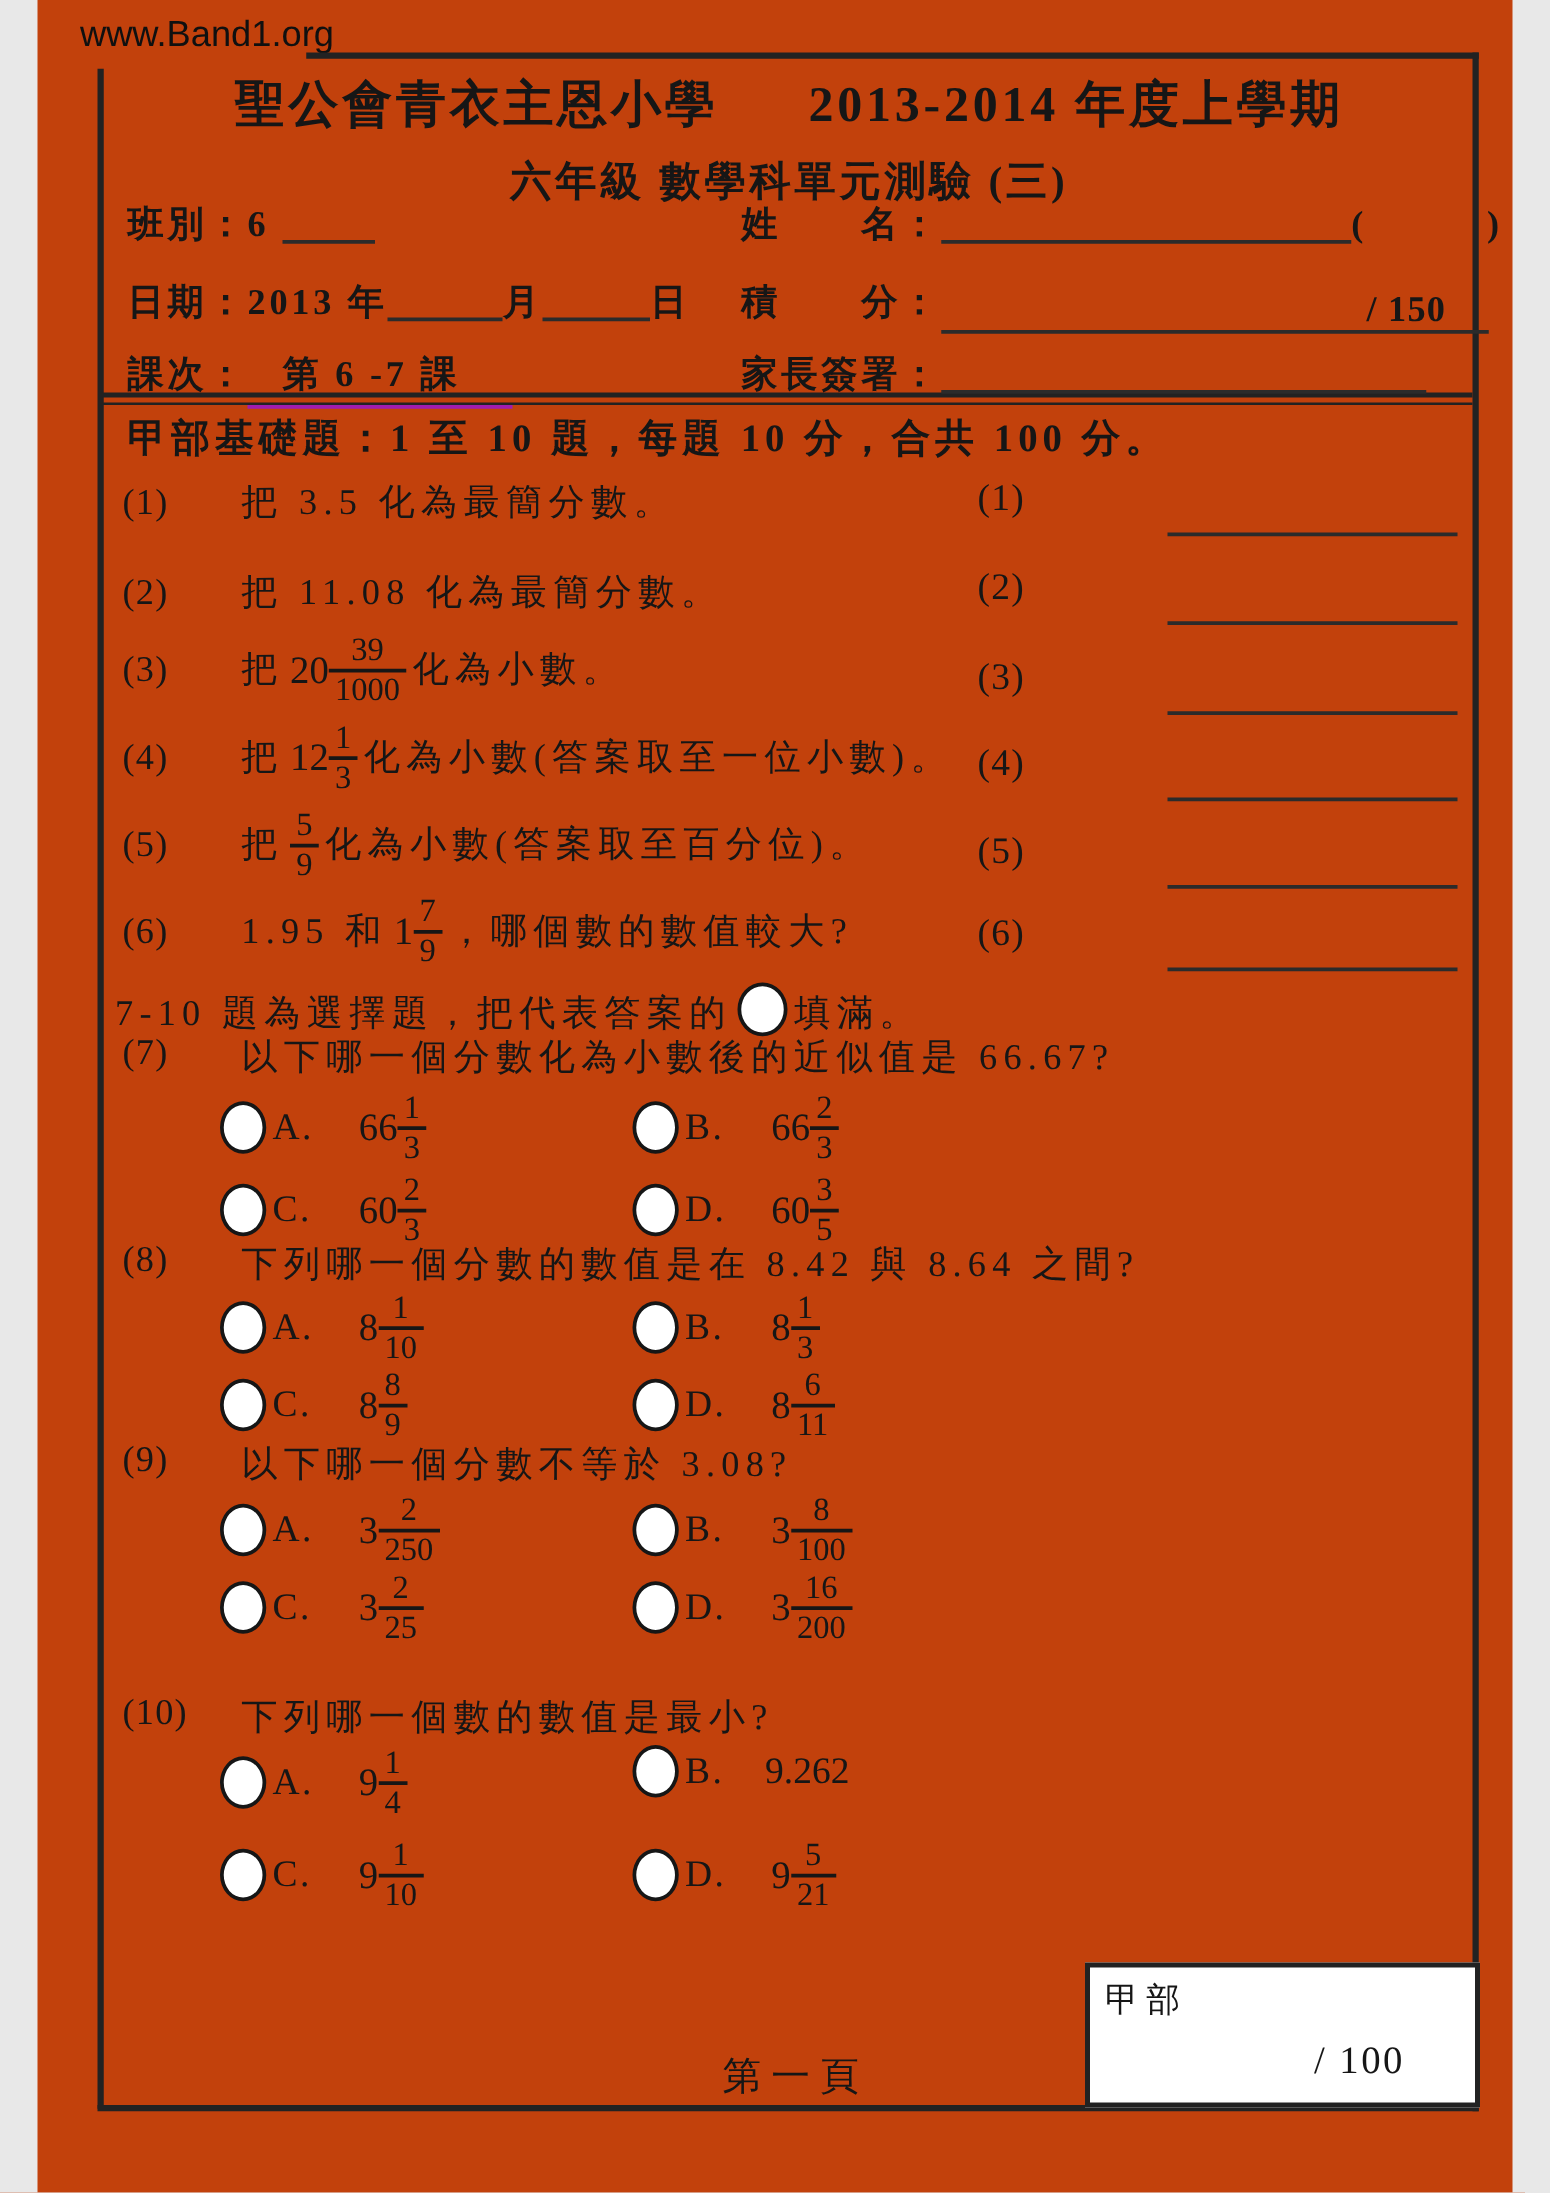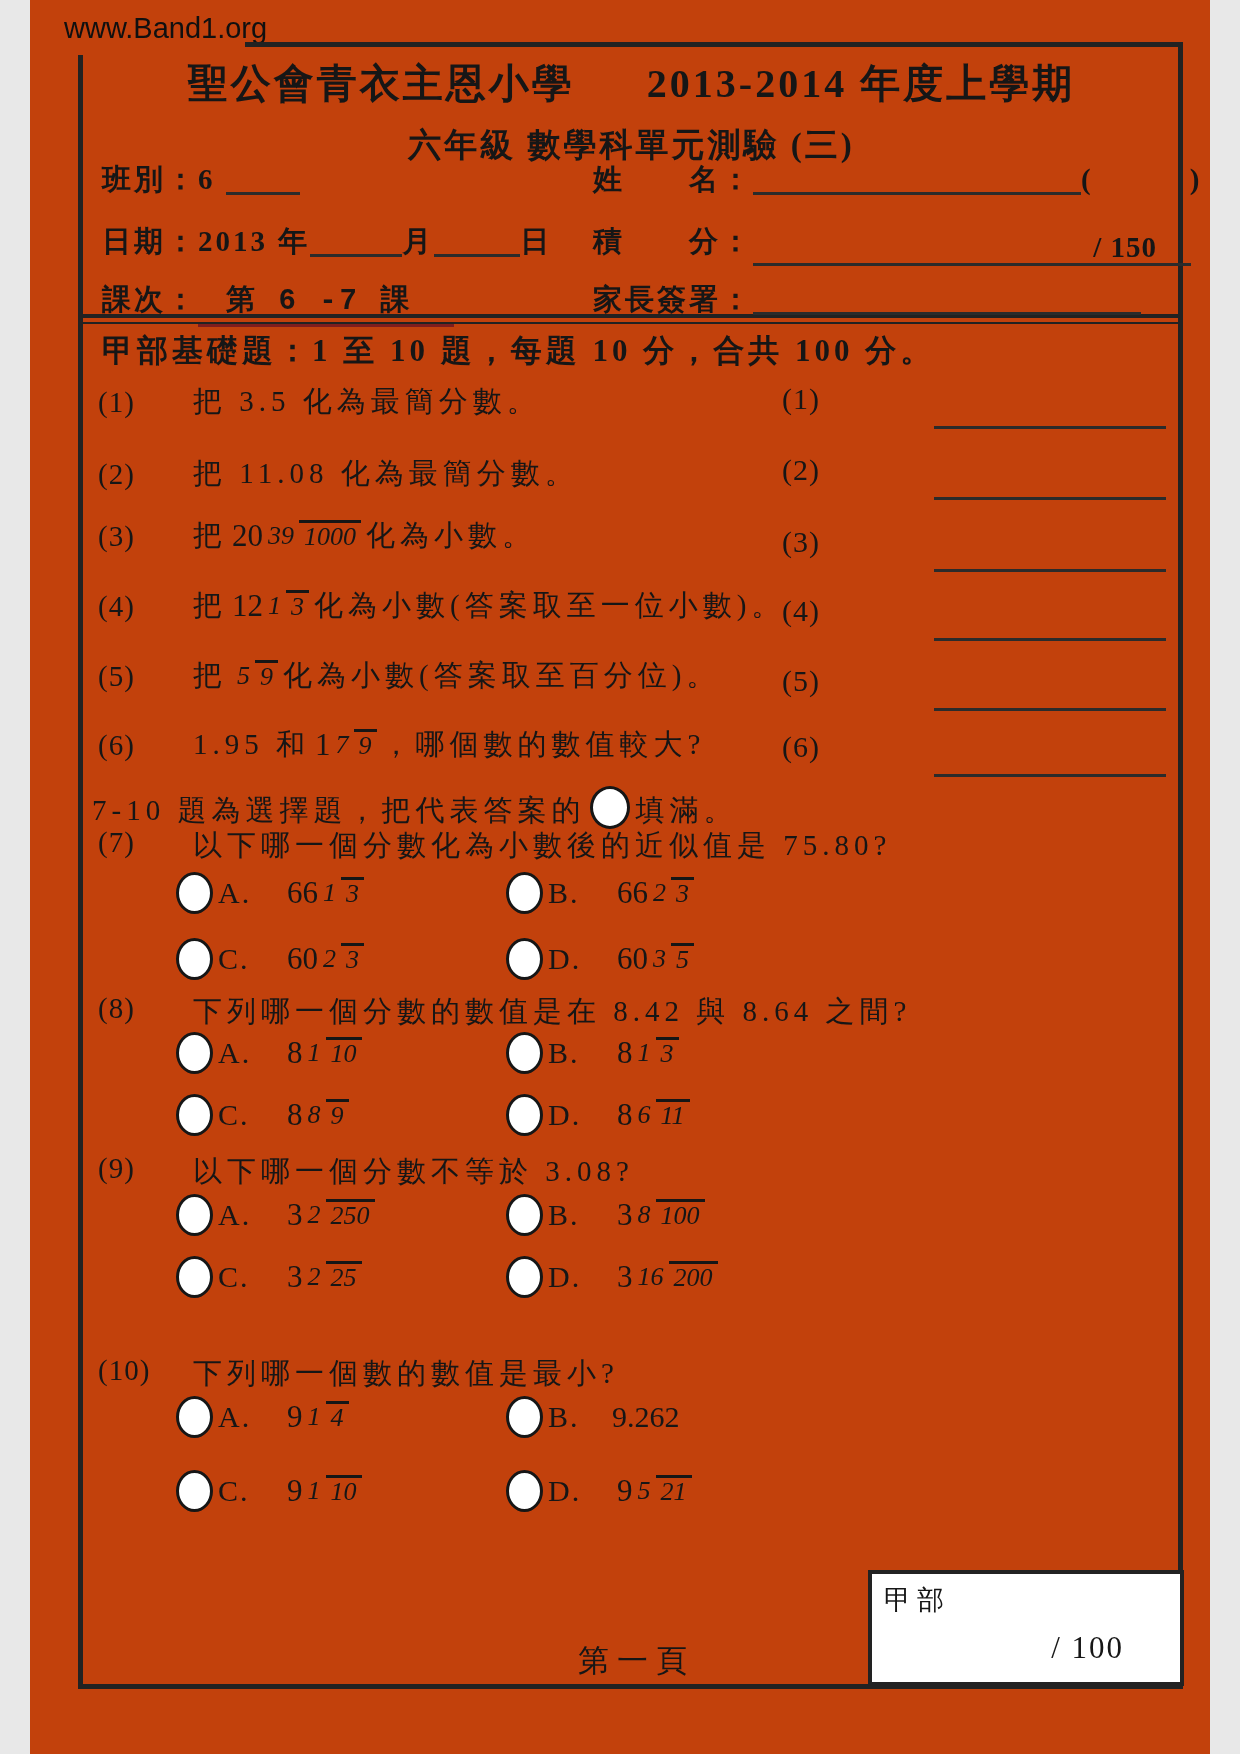--- a/index.html
+++ b/index.html
@@ -23,38 +23,38 @@
   .hdr { position:absolute; left:55px; top:56px; width:1093px; text-align:center;
          font-weight:bold; }
   .hdr-line1 { font-size:40px; letter-spacing:3px; }
   .hdr-gap { display:inline-block; width:72px; }
   .hdr-line2 { font-size:33px; letter-spacing:3px; margin-top:12px; }
   
   .fr { position:absolute; font-size:29px; font-weight:bold; letter-spacing:3px;
         white-space:nowrap; }
   .blank { display:inline-block; border-bottom:3px solid #2b2b2b; height:32px;
            vertical-align:-6px; }
-  .lesson-underline { display:inline-block; border-bottom:3px solid #7f1d1d;
-           padding:0 42px 4px 28px;font-family:Liberation Mono, monospace; }
+  .lesson-underline { display:inline-block; border-bottom:3px solid #a21caf;
+           padding:0 42px 4px 28px; }
   .score-blank { text-align:right; }
   .score-blank .score-total { padding-right:34px; letter-spacing:1px; }
   
   .sec-head { position:absolute; left:72px; top:330px; font-size:31px; font-weight:bold;
               letter-spacing:4px; }
   .zh { letter-spacing:5px; }
   
   .q-row { position:absolute; left:68px; height:84px; display:flex; align-items:center;
            font-size:29px; }
   .q-num { width:95px; flex:none; letter-spacing:1px; }
   .q-body { display:inline-flex; align-items:center; white-space:pre; }
   .seg { white-space:pre; }
   
   .frac { display:inline-flex; align-items:center; margin:0 5px; letter-spacing:0; }
   .fwhole { font-size:31px; }
-  .fstack { display:inline-flex; align-items:center; line-height:1.1;font-style:italic; }
+  .fstack { display:inline-flex; flex-direction:column; align-items:center; line-height:1.1; }
   .fnum { font-size:26px; padding:0 5px; }
   .fden { font-size:26px; padding:0 5px; border-top:3px solid #161616; }
   
   .ans { position:absolute; left:752px; width:392px; height:86px; font-size:30px; }
   .ans-num { letter-spacing:1px; }
   .ans-line { position:absolute; left:152px; top:44px; width:232px; height:0;
               border-bottom:3px solid #2b2b2b; }
   
   .mc-inst { position:absolute; left:62px; top:786px; font-size:29px; }
   .inst-circle { display:inline-block; width:34px; height:37px; border:3px solid #161616;
@@ -153,21 +153,21 @@
     </div>
 
   <div class="mc-inst zh">
     <span>7-10 題為選擇題，把代表答案的</span><span class="inst-circle"></span><span>填滿。</span>
   </div>
 
   <div id="mc-questions">
       <div class="mcq" style="top: 826px; height: 192px;">
         <div class="mcq-line zh">
           <span class="q-num">(7)</span>
-          <span>以下哪一個分數化為小數後的近似值是 75.80?</span>
+          <span>以下哪一個分數化為小數後的近似值是 66.67?</span>
         </div>
         <div class="opt" style="left: 78px; top: 46px;">
           <span class="bubble"></span>
           <span class="opt-label">A.</span>
           <span class="opt-val">
             <span class="frac">
               <span class="fwhole">66</span>
               <span class="fstack">
                 <span class="fnum">1</span>
                 <span class="fden">3</span>

